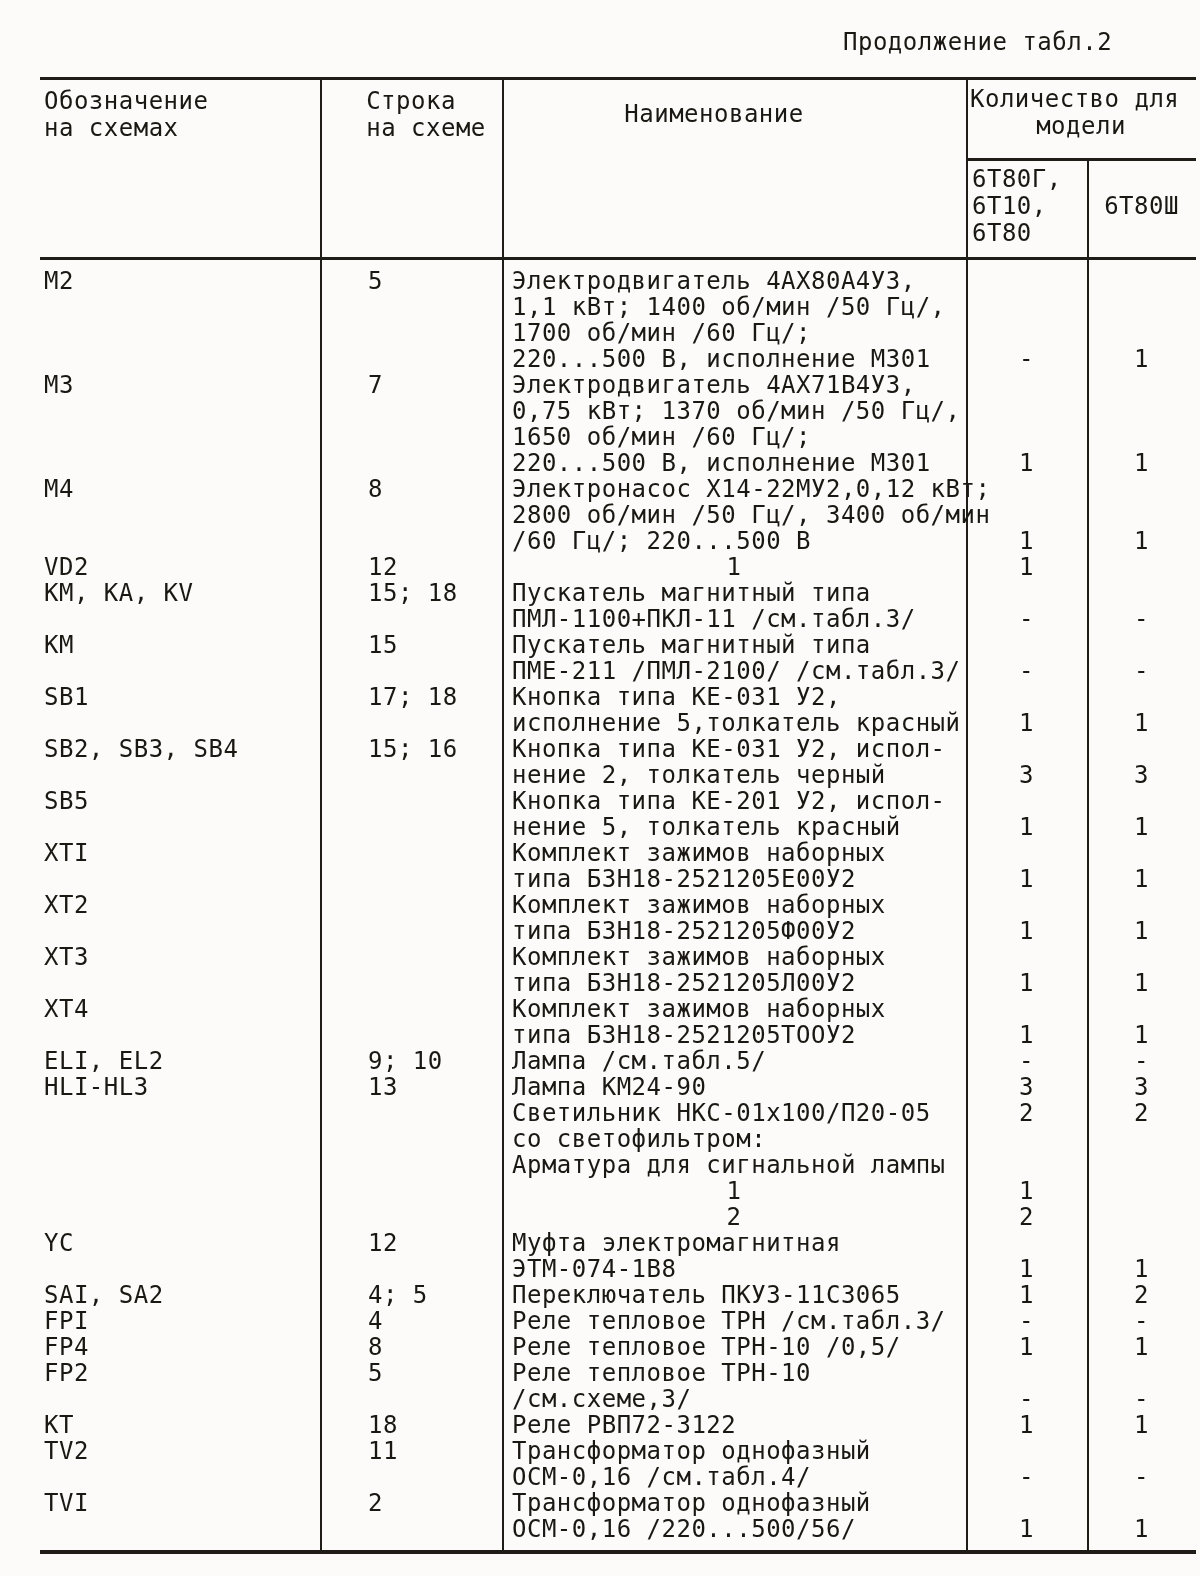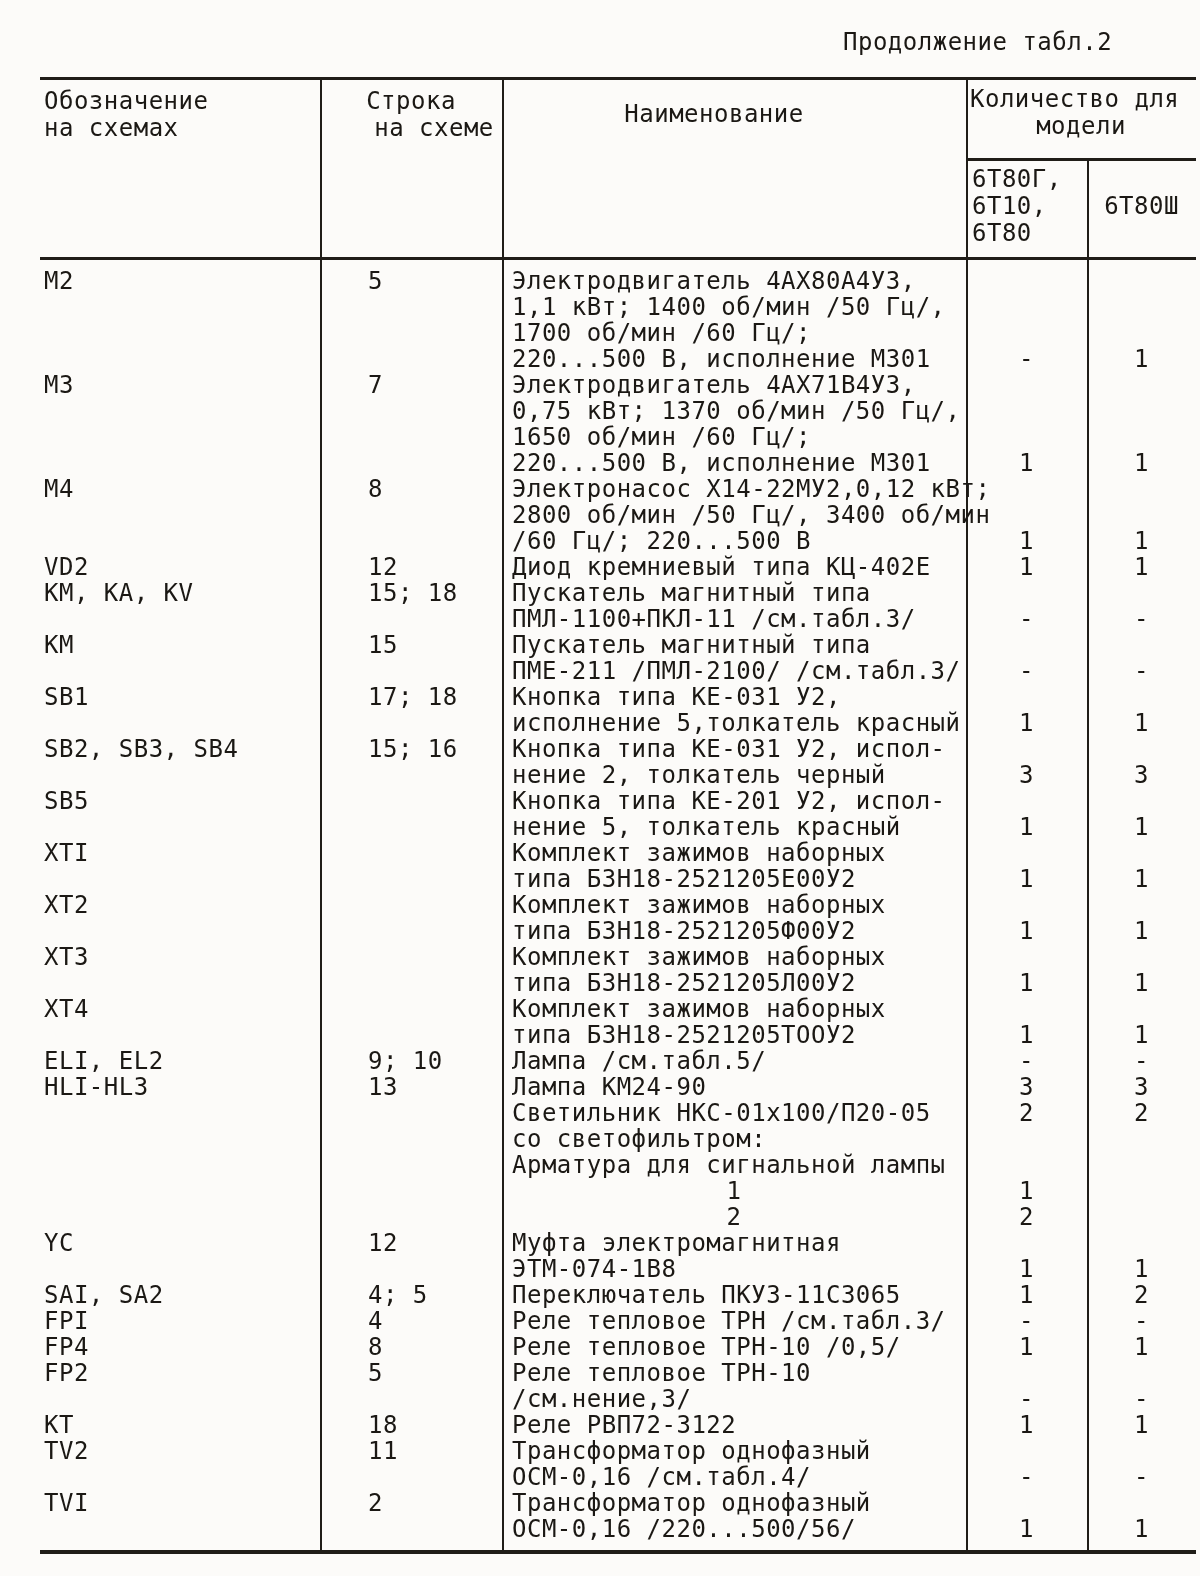--- a/index.html
+++ b/index.html
@@ -47,21 +47,21 @@
   <div class="bline" style="left:40px;top:1550px;width:1156px;height:4px;"></div>
   <div class="bline" style="left:320px;top:77px;width:2px;height:1477px;"></div>
   <div class="bline" style="left:502px;top:77px;width:2px;height:1477px;"></div>
   <div class="bline" style="left:966px;top:77px;width:2px;height:1477px;"></div>
   <div class="bline" style="left:1087px;top:158px;width:2px;height:1396px;"></div>
 
   <div class="htext" style="left:44px;top:88px;">Обозначение</div>
   <div class="htext" style="left:44px;top:115px;">на схемах</div>
 
   <div class="htext hcenter" style="left:320px;top:88px;width:182px;">Строка</div>
-  <div class="htext hcenter" style="left:328px;top:115px;width:212px;">на схеме</div>
+  <div class="htext hcenter" style="left:320px;top:115px;width:212px;">на схеме</div>
 
   <div class="htext hcenter" style="left:502px;top:101px;width:424px;">Наименование</div>
 
   <div class="htext" style="left:970px;top:86px;">Количество для</div>
   <div class="htext hcenter" style="left:966px;top:113px;width:230px;">модели</div>
 
   <div class="htext" style="left:972px;top:166px;">6Т80Г,</div>
   <div class="htext" style="left:972px;top:193px;">6Т10,</div>
   <div class="htext" style="left:972px;top:220px;">6Т80</div>
   <div class="htext hcenter" style="left:1087px;top:193px;width:109px;">6Т80Ш</div>
@@ -140,21 +140,20 @@
       <div class="trow">
       <div class="c cd"></div>
       <div class="c cs"></div>
       <div class="c cn">/60 Гц/; 220...500 В</div>
       <div class="c cq">1</div>
       <div class="c cq">1</div>
     </div>
       <div class="trow">
       <div class="c cd">VD2</div>
       <div class="c cs">12</div>
-      <div class="c cn">Диод кремниевый типа КЦ-402Е</div>
       <div class="c cq">1</div>
       <div class="c cq">1</div>
     </div>
       <div class="trow">
       <div class="c cd">КМ, КА, KV</div>
       <div class="c cs">15; 18</div>
       <div class="c cn">Пускатель магнитный типа</div>
       <div class="c cq"></div>
       <div class="c cq"></div>
     </div>
@@ -362,21 +361,21 @@
       <div class="trow">
       <div class="c cd">FP2</div>
       <div class="c cs">5</div>
       <div class="c cn">Реле тепловое ТРН-10</div>
       <div class="c cq"></div>
       <div class="c cq"></div>
     </div>
       <div class="trow">
       <div class="c cd"></div>
       <div class="c cs"></div>
-      <div class="c cn">/см.нение,3/</div>
+      <div class="c cn">/см.схеме,3/</div>
       <div class="c cq">-</div>
       <div class="c cq">-</div>
     </div>
       <div class="trow">
       <div class="c cd">КТ</div>
       <div class="c cs">18</div>
       <div class="c cn">Реле РВП72-3122</div>
       <div class="c cq">1</div>
       <div class="c cq">1</div>
     </div>

